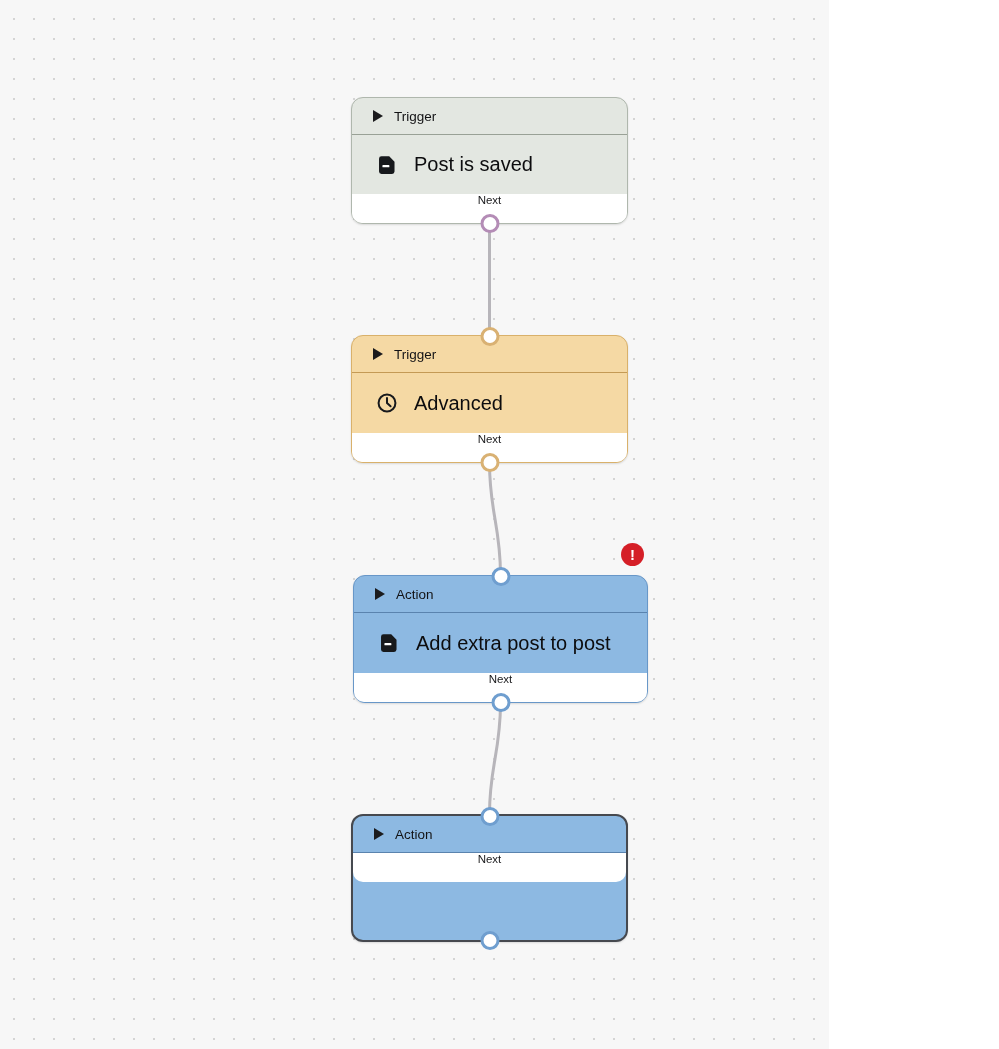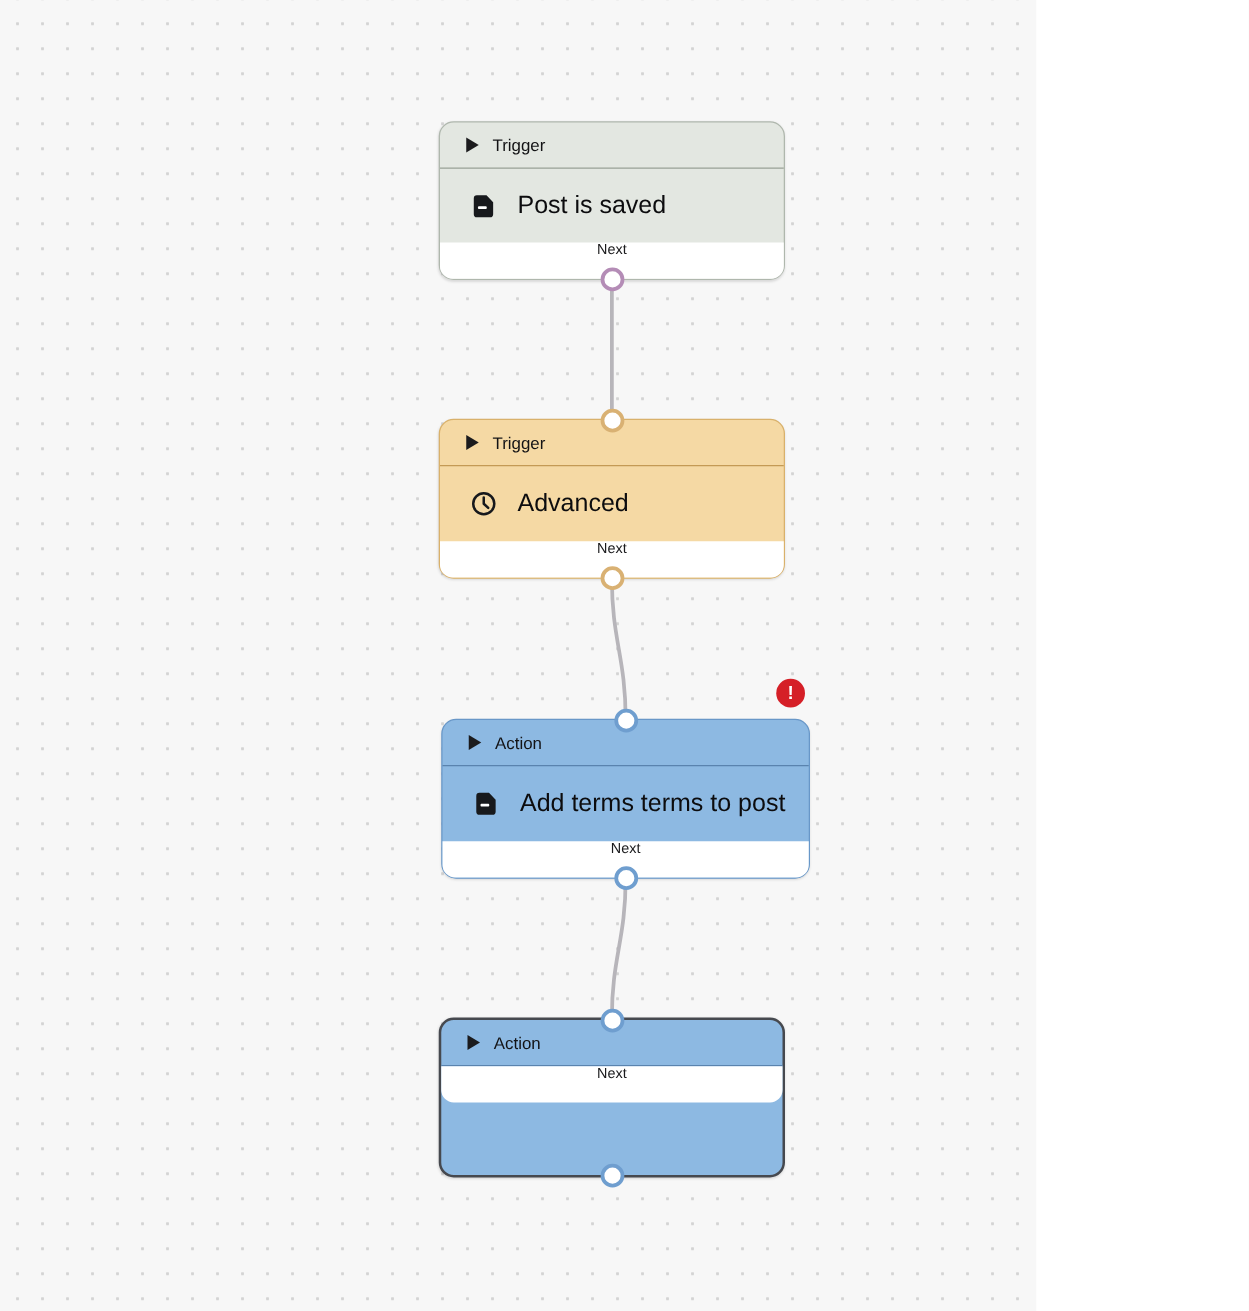--- a/index.html
+++ b/index.html
@@ -140,21 +140,21 @@
       <span class="tri"></span>
       <span class="cat">Action</span>
     </div>
     <div class="body">
       <span class="icon">
         <svg width="22" height="22" viewBox="0 0 24 24">
             <path d="M6 2.5h8.4L20.2 8.4V19a2.7 2.7 0 0 1-2.7 2.7H6A2.7 2.7 0 0 1 3.3 19V5.2A2.7 2.7 0 0 1 6 2.5z" fill="#17191c"></path>
             <rect x="7" y="12.1" width="7.6" height="2.4" rx="0.7" fill="#fff"></rect>
           </svg>
       </span>
-      <span class="title">Add terms terms to post</span>
+      <span class="title">Add extra post to post</span>
     </div>
     <div class="footer">
       <span>Next</span>
     </div>
     <span class="port port-top"></span>
     <span class="port port-bottom"></span>
   </div>
 
   <div class="node n4 selected" style="--fill: #8db9e2; --border: #46494f; --divider: #5a83ae; --port: #6f9ecf;">
     <div class="header">

